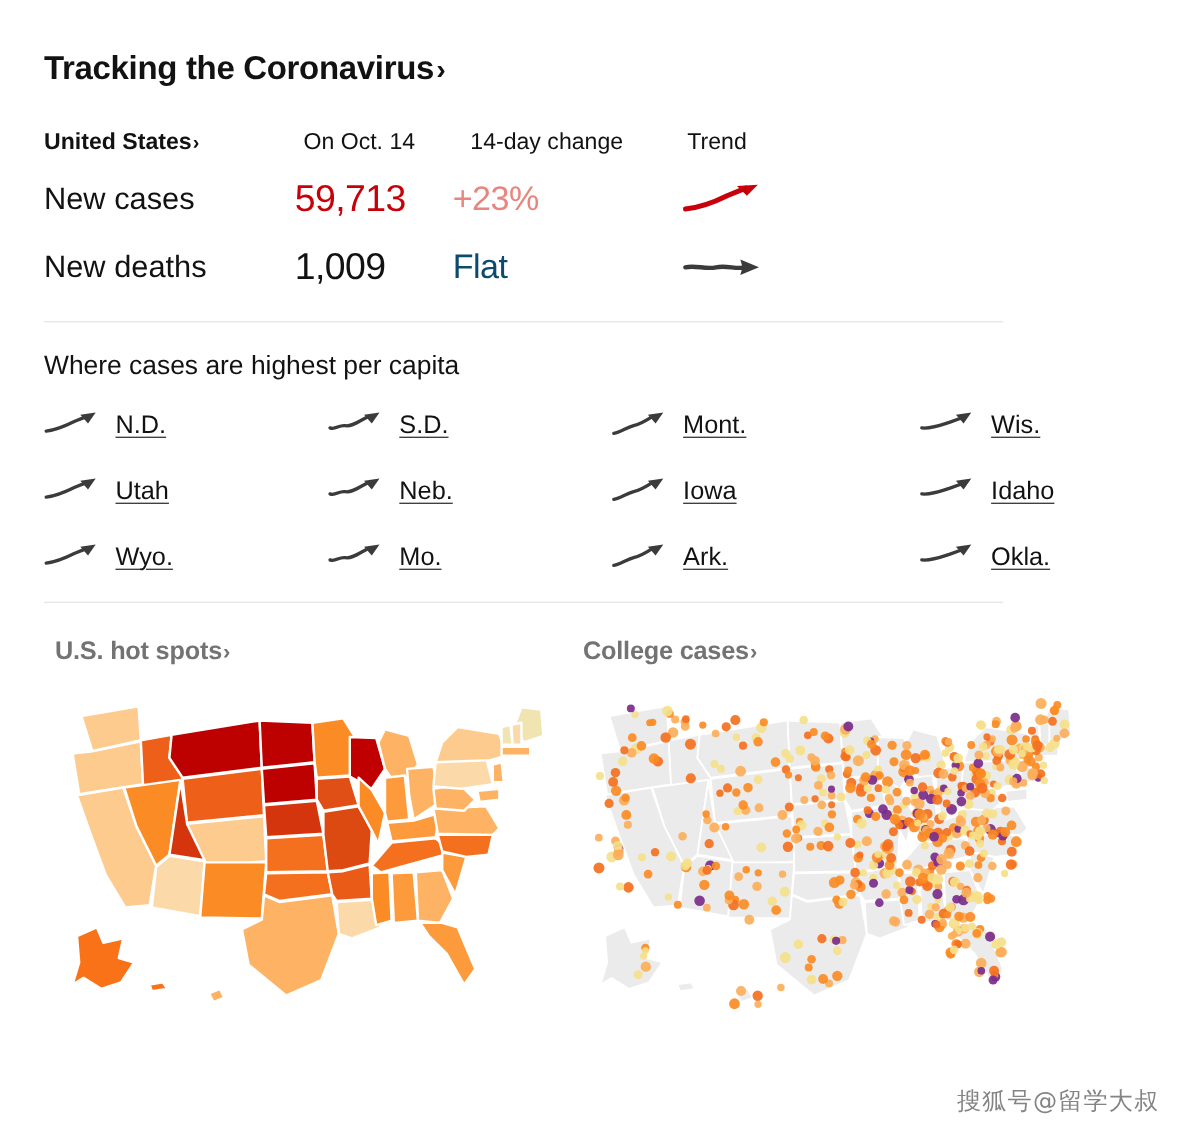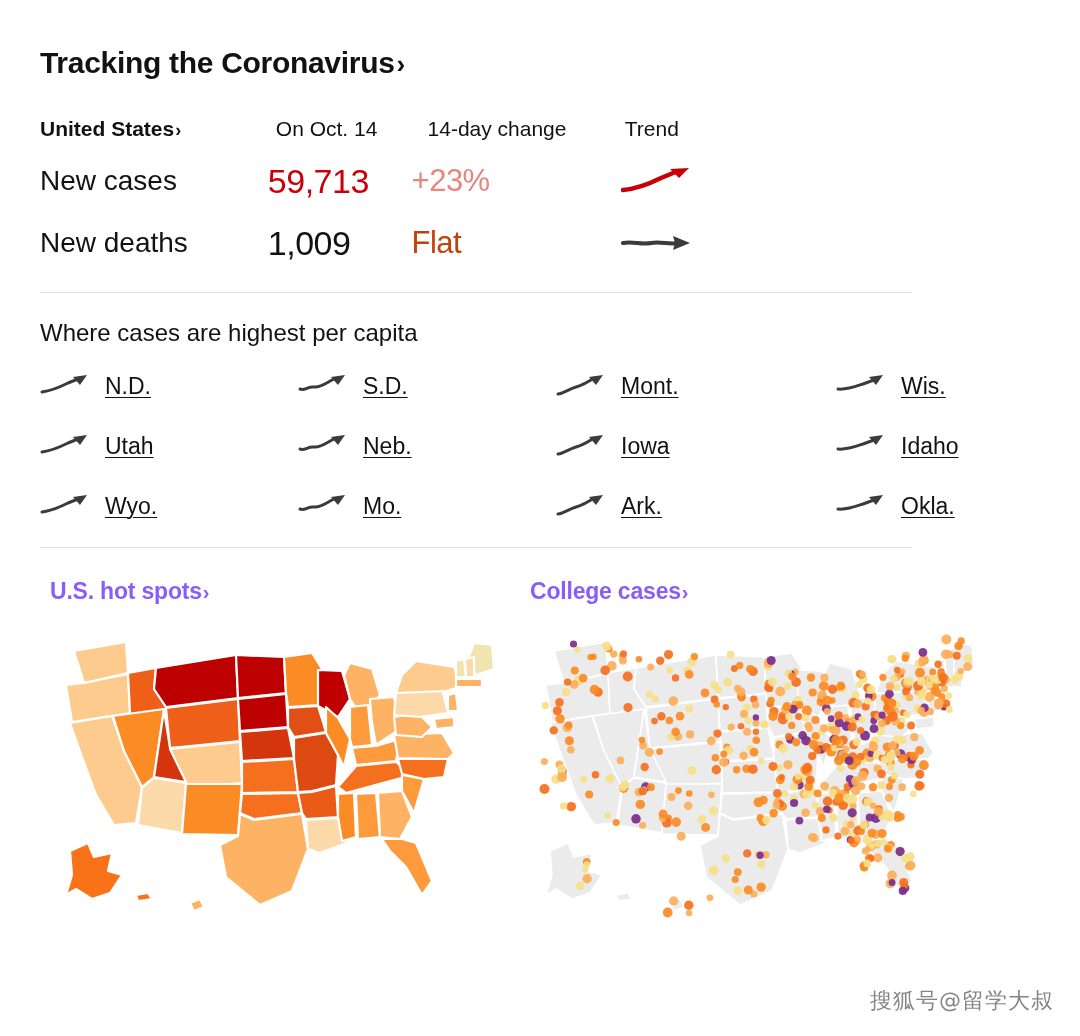--- a/index.html
+++ b/index.html
@@ -68,21 +68,21 @@
     padding-right: 10px !important;
     letter-spacing: -0.5px;
   }
   .rvalue.red { color: #c8000a; }
   .rchange {
     font-size: 31px; text-align: right;
     padding-right: 12px !important;
     letter-spacing: -0.5px;
   }
   .rchange.softred { color: #e8857e; }
-  .rchange.gray { color: #c2410c; }
+  .rchange.gray { color: #0c4a6e; }
   .rtrend { text-align: left; padding-left: 4px !important; }
   .rtrend svg { display: block; }
 
   
   .divider {
     height: 1px;
     background: #e2e2e2;
     margin: 18px 0 0 0;
   }
 
@@ -121,21 +121,21 @@
   .maps {
     margin-top: 30px;
     display: flex;
   }
   .map-block { width: 510px; }
   .map-block:first-child { padding-left: 10px; }
   .map-block:last-child { padding-left: 10px; }
   .map-title {
     font-size: 23px;
     font-weight: 700;
-    color: #8b5cf6;
+    color: #737373;
     letter-spacing: -0.2px;
     white-space: nowrap;
   }
   .map-title .chev { font-size: 20px; margin-left: 1px; }
   .map-canvas { margin-top: 22px; }
   .map-canvas svg { display: block; }
 
   
   .watermark {
     position: absolute;

